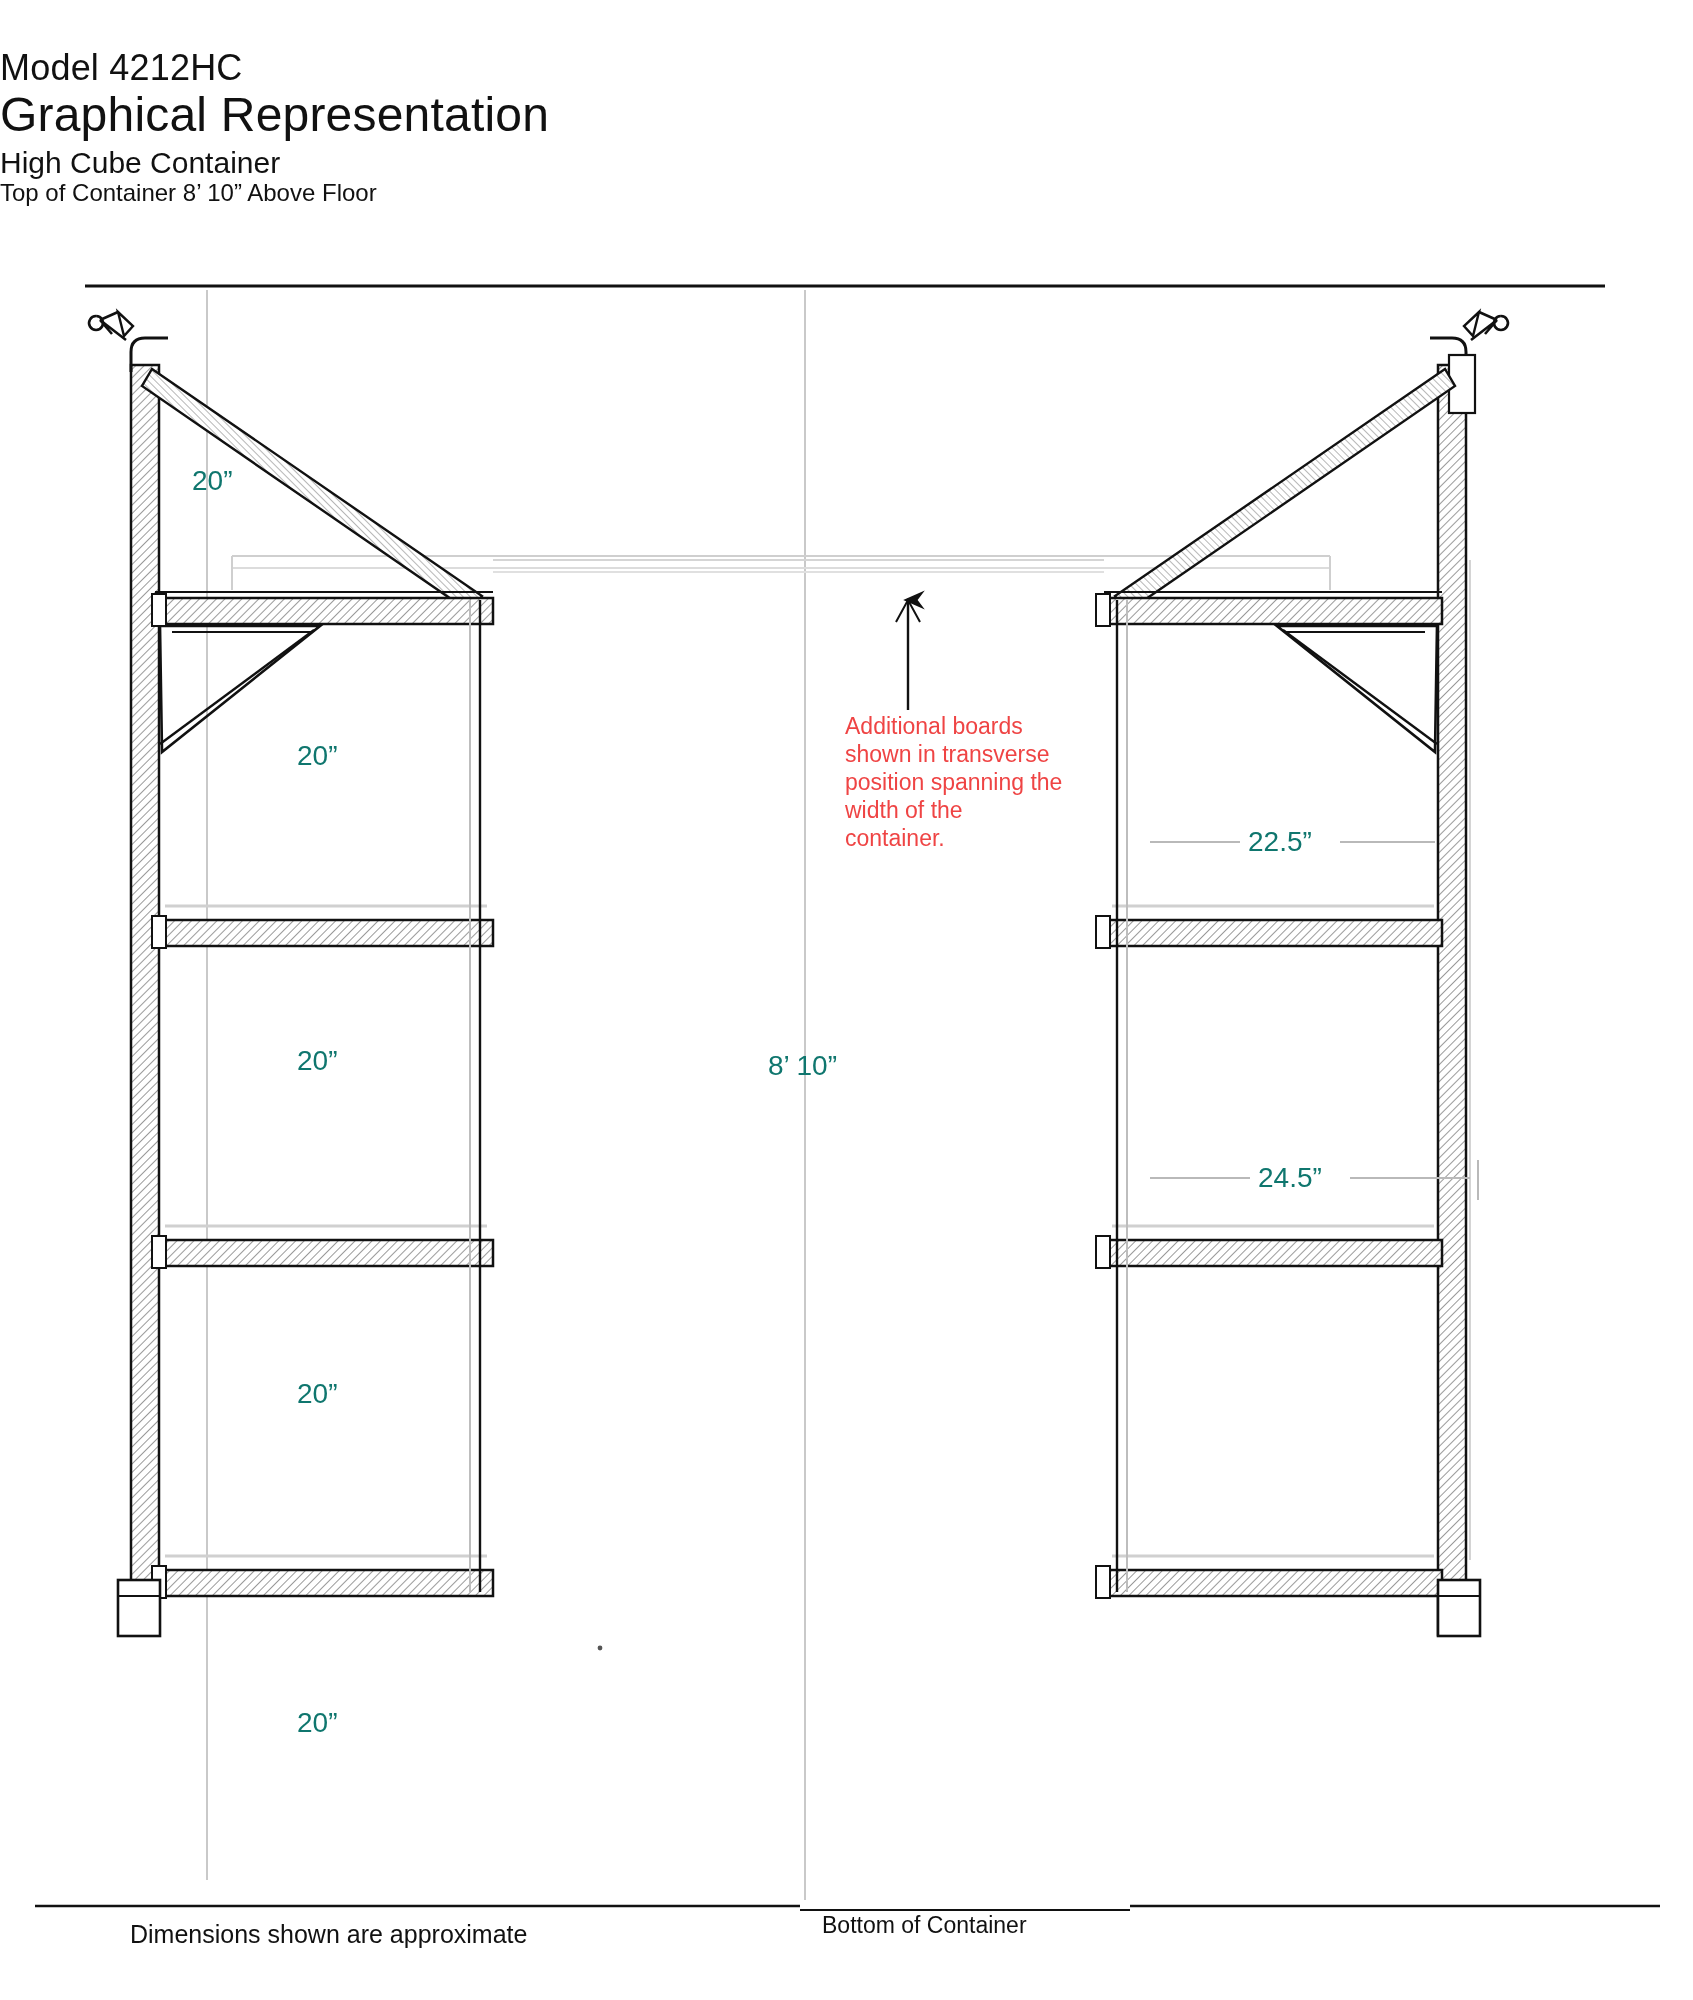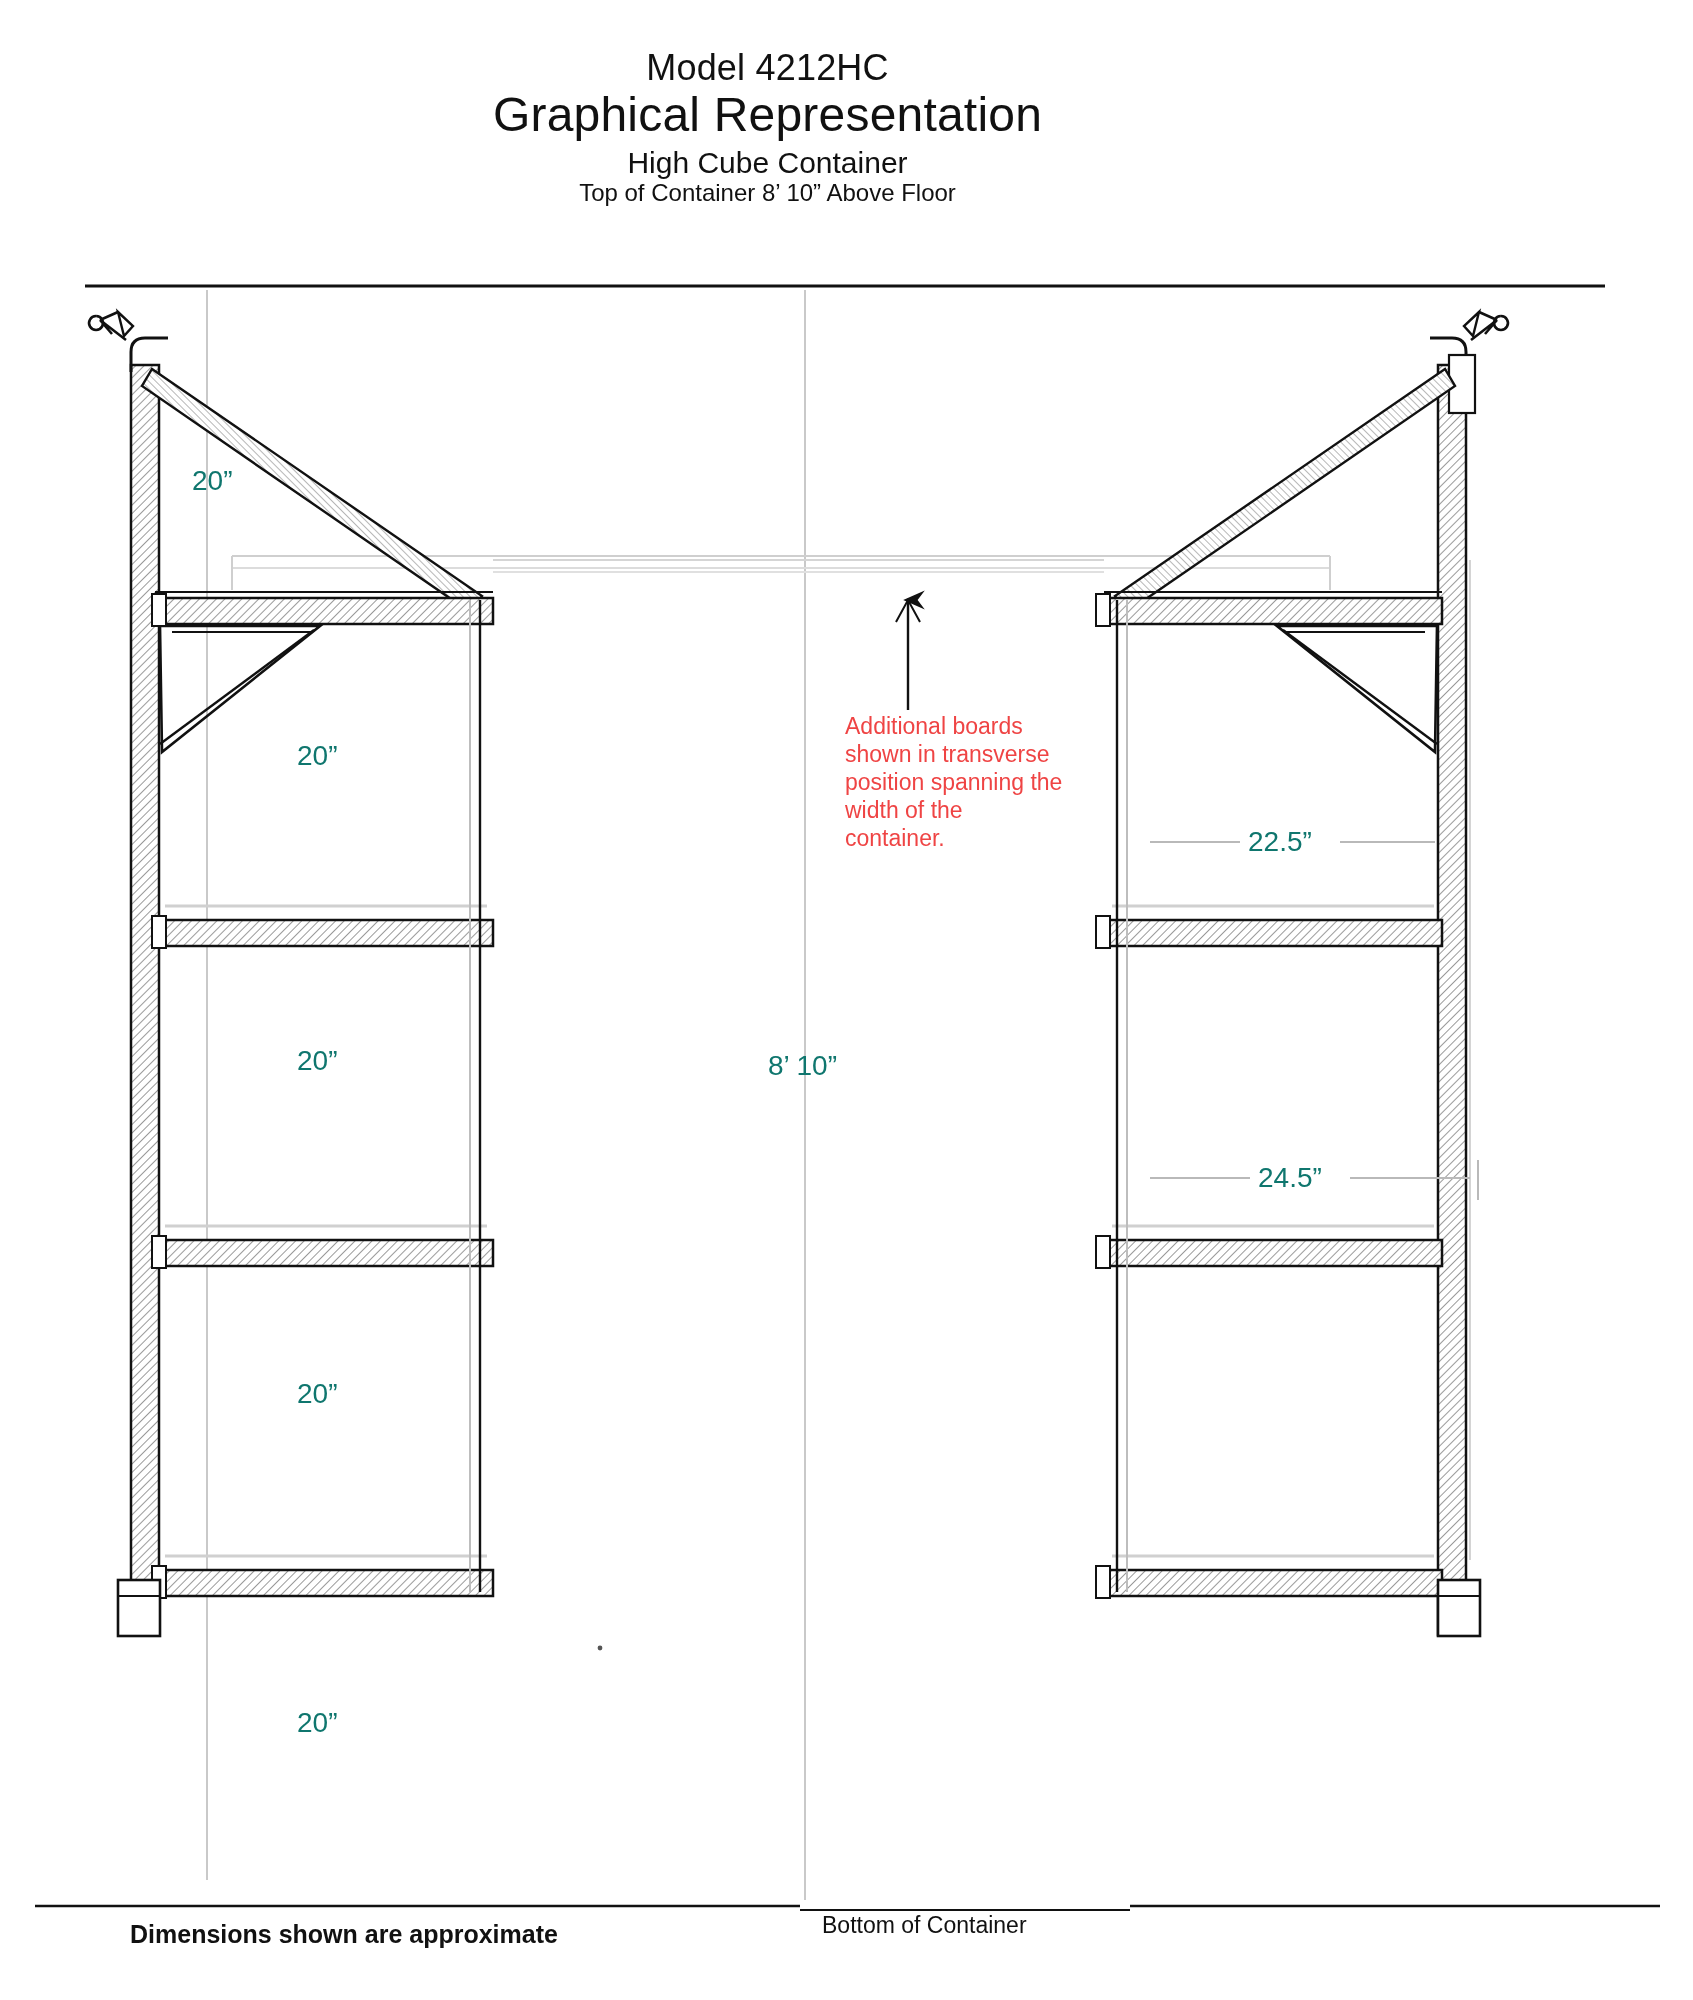--- a/index.html
+++ b/index.html
@@ -15,21 +15,21 @@
     color: #111111;
     overflow: hidden;
   }
 
   
   #title-block {
     position: absolute;
     top: 48px;
     left: 0;
     width: 1535px;
-    text-align: center;
+    text-align: left;
     line-height: 1.12;
   }
   #title-block .t1 {
     font-size: 36px;
     letter-spacing: 0.2px;
   }
   #title-block .t2 {
     font-size: 36px;
     letter-spacing: 0.2px;
   }
@@ -205,14 +205,14 @@
 <div class="dim" style="left:297px; top:1378px;">20”</div>
 <div class="dim" style="left:297px; top:1707px;">20”</div>
 
 <div class="dim" style="left:1248px; top:826px;text-align:center;">22.5”</div>
 <div class="dim" style="left:1258px; top:1162px;">24.5”</div>
 
 <div class="dim" style="left:768px; top:1050px;">8’ 10”</div>
 
 <div class="note" style="left:845px; top:712px;">Additional boards shown in transverse position spanning the width of the container.</div>
 
-<div class="foot" style="left:130px; top:1920px;font-weight:bold;">Dimensions shown are approximate</div>
+<div class="foot" style="left:130px; top:1920px;">Dimensions shown are approximate</div>
 <div class="foot" style="left:822px; top:1912px; font-size:23px;">Bottom of Container</div>
 
 </body></html>

